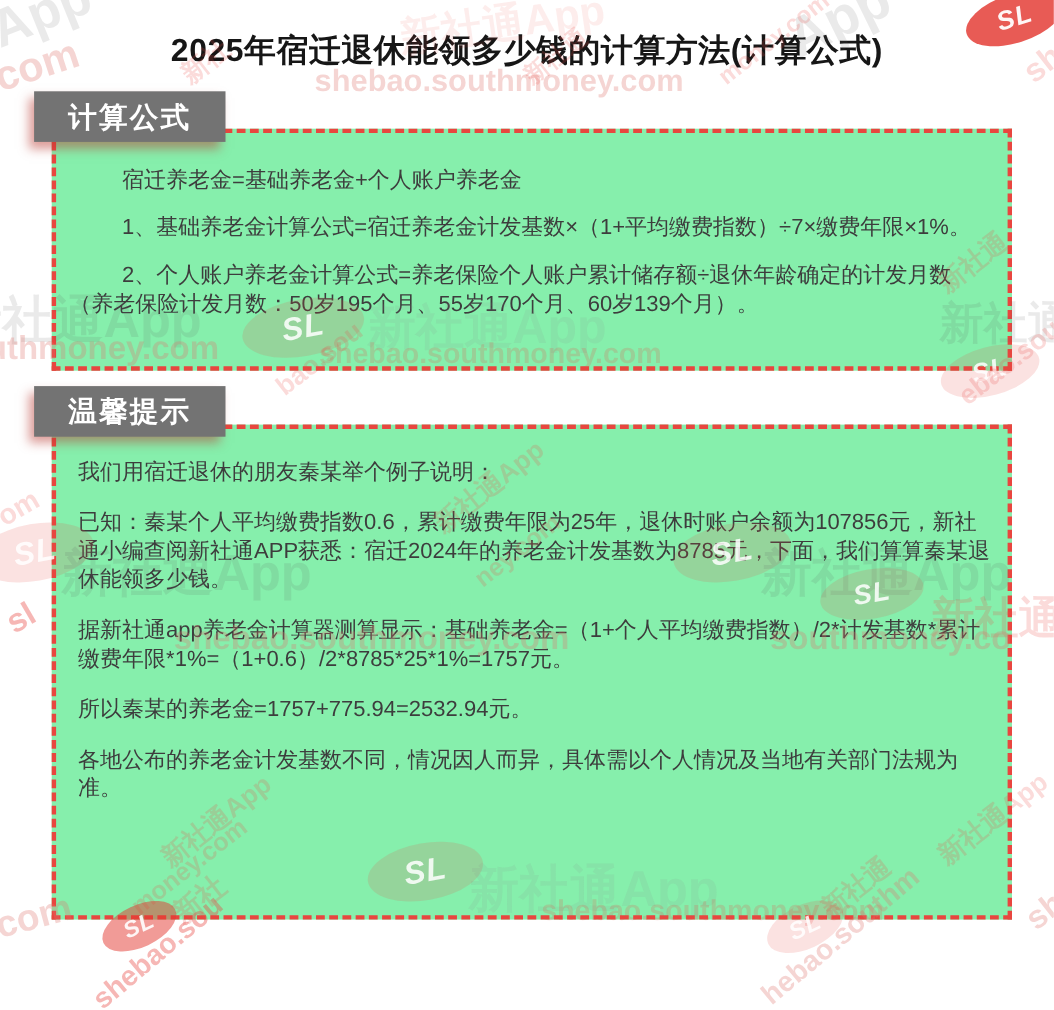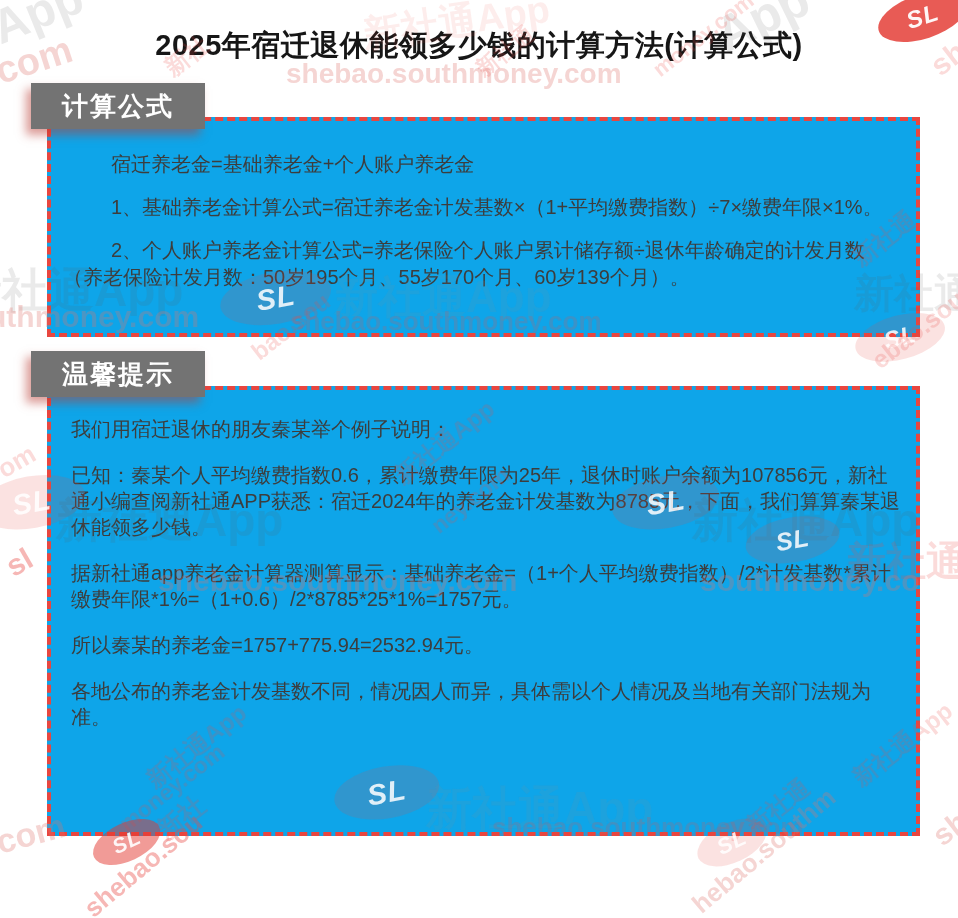--- a/index.html
+++ b/index.html
@@ -23,21 +23,21 @@
     font-size:26px; font-weight:600; letter-spacing:2px;
     display:flex; align-items:center; justify-content:center;
     z-index:6;
     box-shadow:-5px 6px 9px rgba(186,57,50,0.5);
   }
   .badge1 { top:83px; }
   .badge2 { top:351px; }
 
   .panel {
     position:absolute; left:47px; width:873px;
-    background:#0ea5e9;
+    background:#86efac;
     border:4px dashed #e8463f;
     color:#3d3d3d; font-size:20px;
     z-index:4;
   }
   .panel1 { top:117px; height:220px; padding:30px 30px 0 12px; line-height:1.35; }
   .panel1 p { text-indent:2.4em; margin-bottom:16px; }
   .panel2 { top:386px; height:450px; padding:26px 16px 0 20px; line-height:1.3; }
   .panel2 p { margin-bottom:20px; }
 
   .footer-note {

